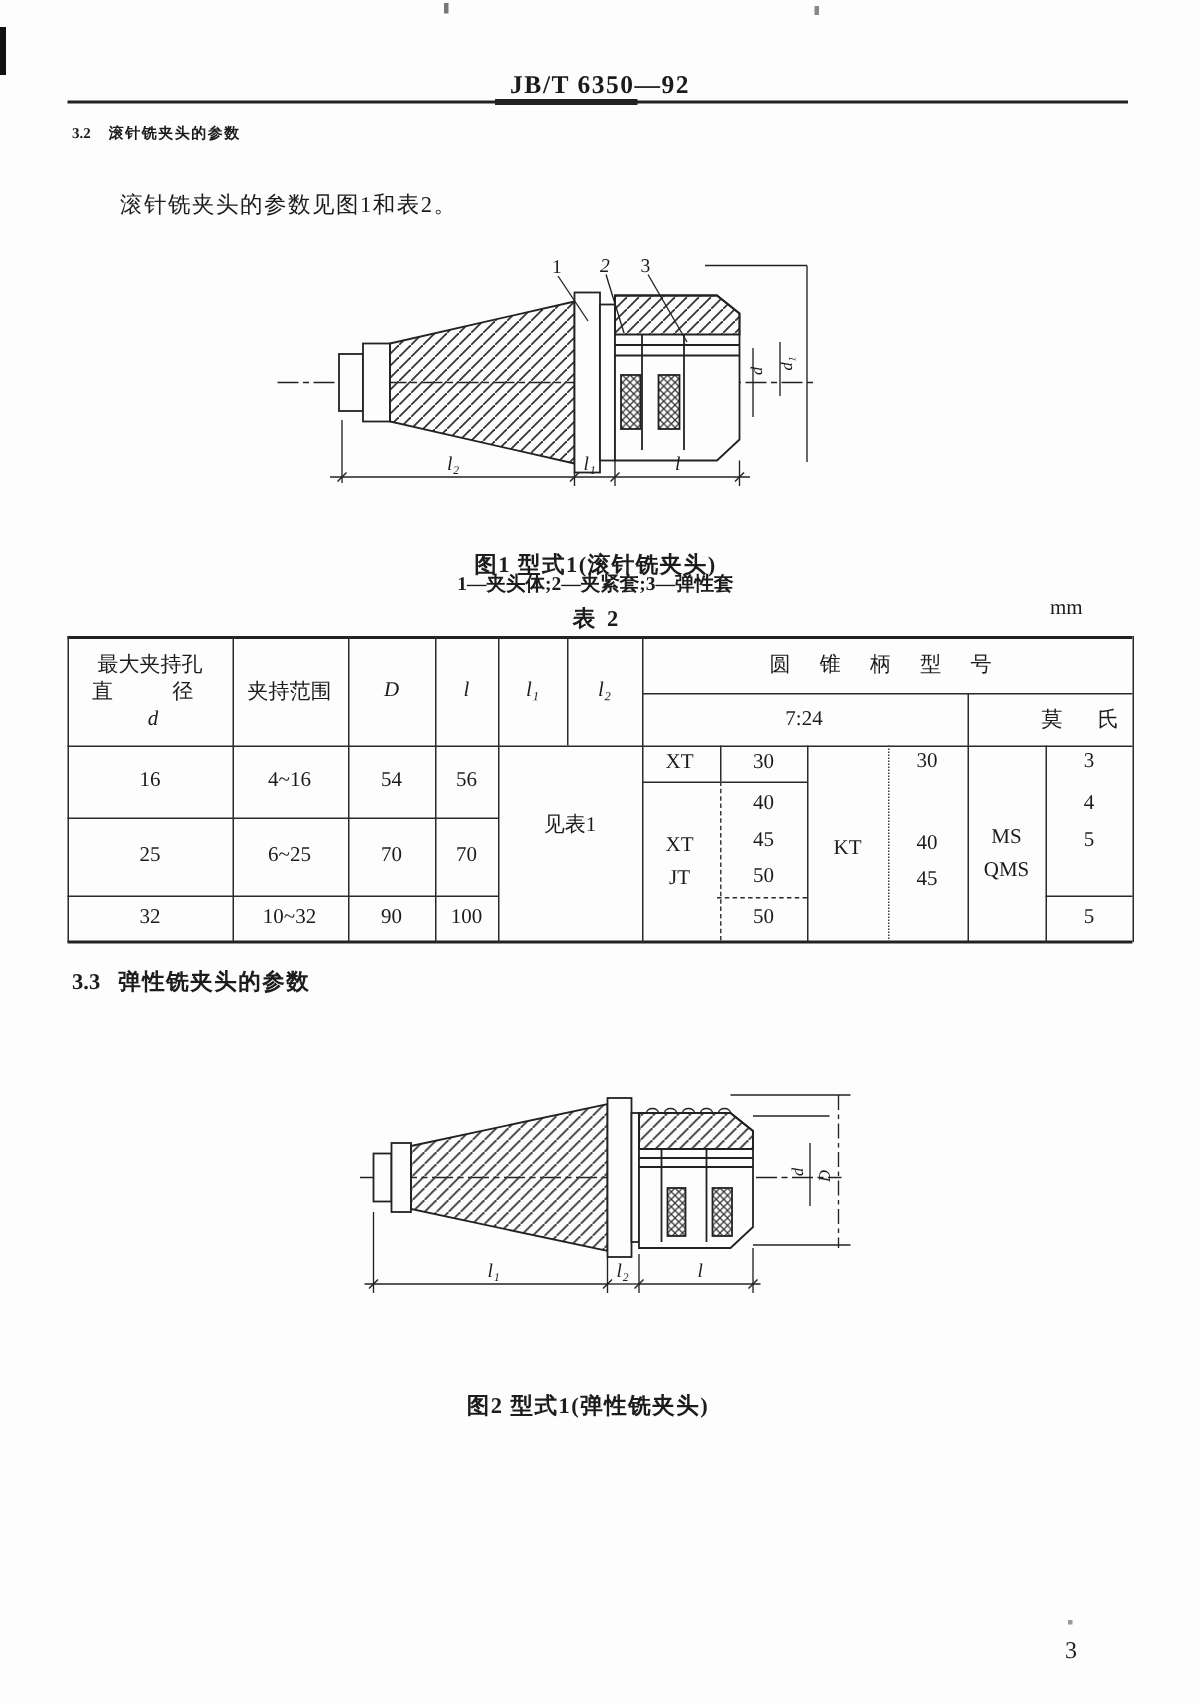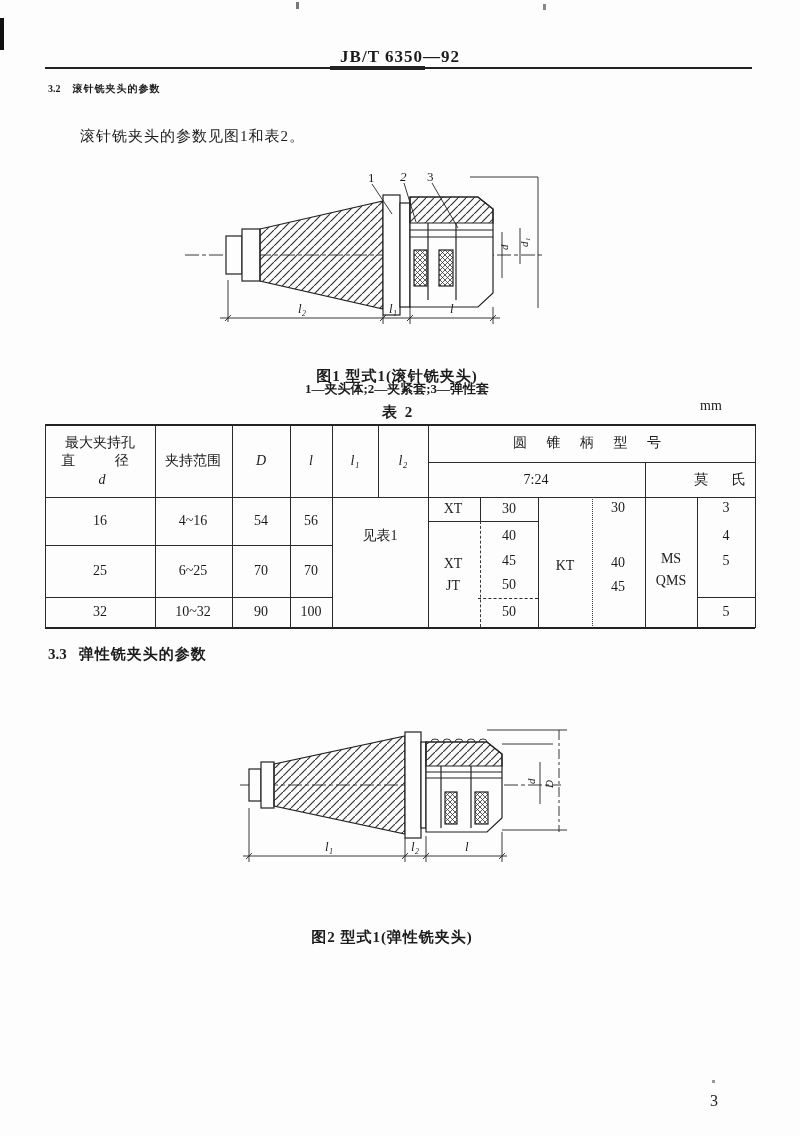--- a/index.html
+++ b/index.html
@@ -157,21 +157,21 @@
     <div class="tc" style="left:261px;top:521px;">54</div>
     <div class="tc" style="left:311px;top:521px;">56</div>
     <div class="tc" style="left:100px;top:571px;">25</div>
     <div class="tc" style="left:193px;top:571px;">6~25</div>
     <div class="tc" style="left:261px;top:571px;">70</div>
     <div class="tc" style="left:311px;top:571px;">70</div>
     <div class="tc" style="left:100px;top:612px;">32</div>
     <div class="tc" style="left:193px;top:612px;">10~32</div>
     <div class="tc" style="left:261px;top:612px;">90</div>
     <div class="tc" style="left:311px;top:612px;">100</div>
-    <div class="tc" style="left:380px;top:536px;">见表1</div>
+    <div class="tc" style="left:380px;top:550px;">见表1</div>
 
     <div class="tc" style="left:453px;top:509px;">XT</div>
     <div class="tc" style="left:509px;top:509px;">30</div>
     <div class="tc" style="left:509px;top:536px;">40</div>
     <div class="tc" style="left:509px;top:561px;">45</div>
     <div class="tc" style="left:509px;top:585px;">50</div>
     <div class="tc" style="left:509px;top:612px;">50</div>
     <div class="tc" style="left:453px;top:564px;">XT</div>
     <div class="tc" style="left:453px;top:586px;">JT</div>
     <div class="tc" style="left:565px;top:566px;">KT</div>

